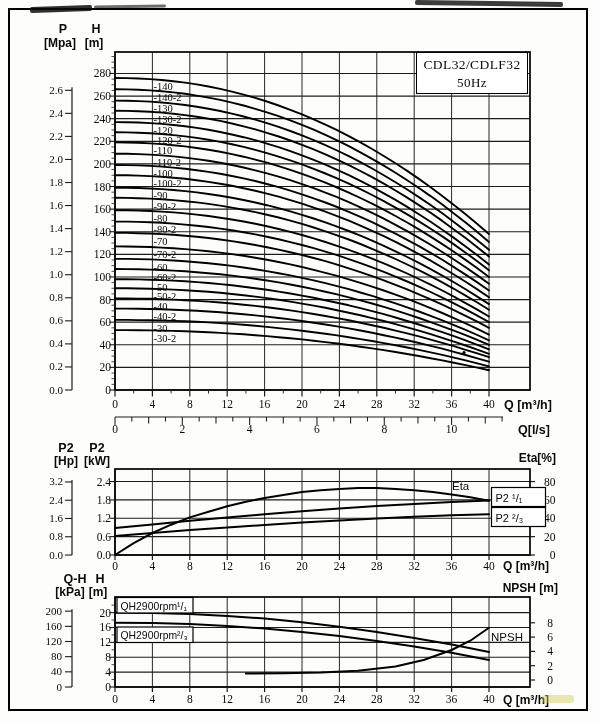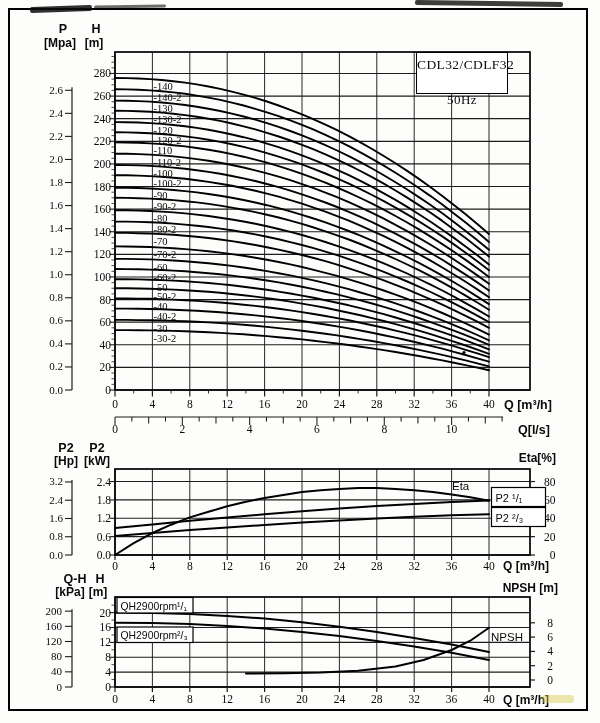--- a/index.html
+++ b/index.html
@@ -1,24 +1,24 @@
 <!DOCTYPE html>
 <html><head>
 <meta charset="utf-8">
 <style>
   html,body{margin:0;padding:0;background:#e9e9e6;}
   #stage{position:relative;width:600px;height:723px;background:#fdfdfb;overflow:hidden;
          font-family:"Liberation Sans", "DejaVu Sans", sans-serif;}
   #frame{position:absolute;left:8px;top:8px;width:580px;height:703px;border:2.2px solid #000;box-sizing:border-box;}
   #cv{position:absolute;left:0;top:0;}
-  #titlebox{position:absolute;left:416px;top:52px;width:92px;height:42px;box-sizing:border-box;
+  #titlebox{position:absolute;left:416px;top:52px;width:112px;height:42px;box-sizing:border-box;
             border:1.5px solid #000;background:#fff;text-align:center;
             font-family:"Liberation Serif","DejaVu Serif",serif;color:#0a0a0a;}
   #titlebox .l1{font-size:13.5px;margin-top:4px;letter-spacing:.4px;}
-  #titlebox .l2{font-size:13px;margin-top:19px;letter-spacing:.5px;}
+  #titlebox .l2{font-size:13px;margin-top:2px;letter-spacing:.5px;}
   .smudge{position:absolute;background:#0c0c0c;border-radius:2px;}
   .yellow{position:absolute;background:rgba(214,202,80,.45);border-radius:3px;}
 </style>
 </head>
 <body>
 
 <div id="stage">
   <div id="frame"></div>
   <svg id="cv" width="600" height="723">
       <line x1="115" y1="73.47826086956525" x2="530" y2="73.47826086956525" stroke="#1c1c1c" stroke-width="1.15"></line>

